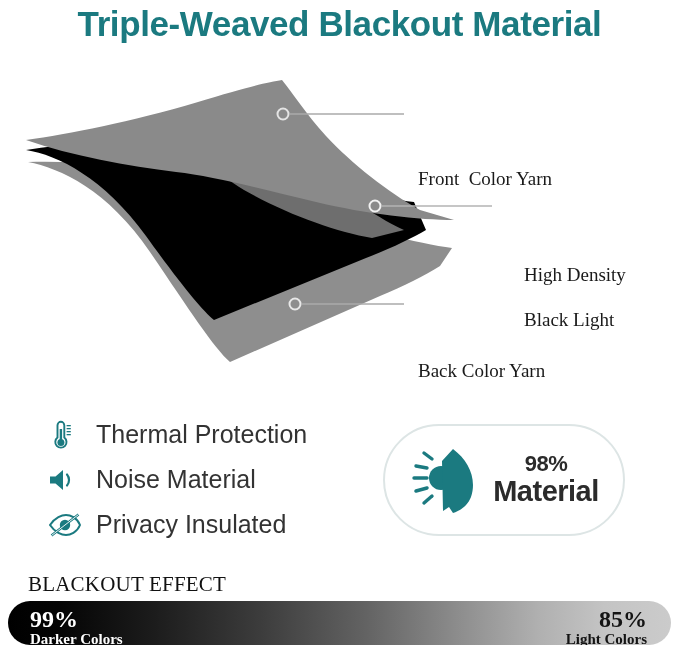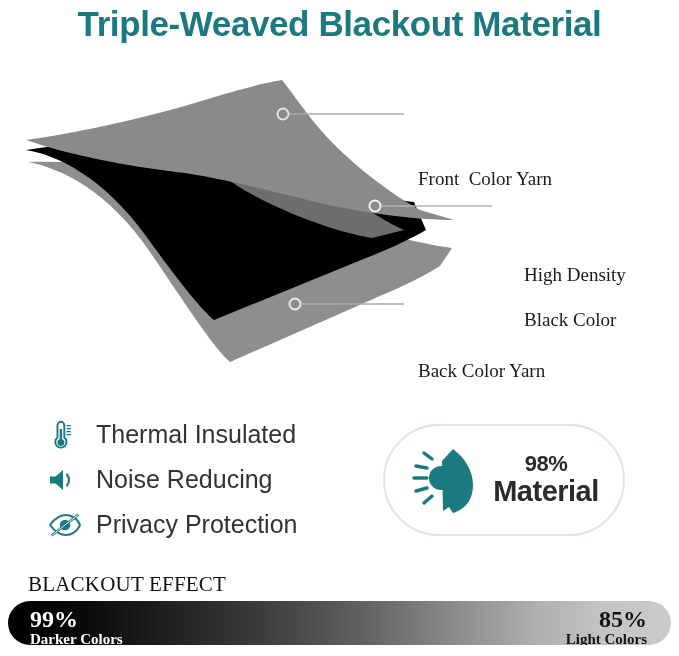--- a/index.html
+++ b/index.html
@@ -216,21 +216,21 @@
     <g>
       <line x1="302" y1="242" x2="404" y2="242" stroke="#aaaaaa" stroke-width="1.6"></line>
       <circle cx="295" cy="242" r="5.5" fill="none" stroke="#e8e8e8" stroke-width="2"></circle>
     </g>
   </svg>
 
   <div class="callout-label" id="label-front">Front  Color Yarn</div>
 
   <div class="callout-label" id="label-high">
     <span>High Density</span><br>
-    <span>Black Color</span>
+    <span>Black Light</span>
   </div>
 
   <div class="callout-label" id="label-back">Back Color Yarn</div>
 </div>
 
 <div id="features">
 
   <div class="feature-row">
     <span class="feature-icon">
       <svg width="26" height="32" viewBox="0 0 26 32" xmlns="http://www.w3.org/2000/svg">
@@ -238,43 +238,43 @@
         <circle cx="12.9" cy="23.4" r="3.5" fill="#1b7a80"></circle>
         <rect x="11.7" y="10" width="2.4" height="11" fill="#1b7a80"></rect>
         <g fill="#1b7a80">
           <rect x="18.6" y="6.0" width="4.2" height="1.3"></rect>
           <rect x="18.6" y="9.0" width="4.2" height="1.3"></rect>
           <rect x="18.6" y="12.0" width="4.2" height="1.3"></rect>
           <rect x="18.6" y="15.0" width="4.2" height="1.3"></rect>
         </g>
       </svg>
     </span>
-    <span class="feature-label">Thermal Insulated</span>
+    <span class="feature-label">Thermal Protection</span>
   </div>
 
   <div class="feature-row">
     <span class="feature-icon">
       <svg width="30" height="26" viewBox="0 0 30 26" xmlns="http://www.w3.org/2000/svg">
         <path d="M2 9.5 H7.5 L15 3 V23 L7.5 16.5 H2 Z" fill="#1b7a80"></path>
         <path d="M19 7.5 a8.5 8.5 0 0 1 0 11" fill="none" stroke="#1b7a80" stroke-width="2.2" stroke-linecap="round"></path>
       </svg>
     </span>
-    <span class="feature-label">Noise Reducing</span>
+    <span class="feature-label">Noise Material</span>
   </div>
 
   <div class="feature-row">
     <span class="feature-icon">
       <svg width="34" height="26" viewBox="0 0 34 26" xmlns="http://www.w3.org/2000/svg">
         <path d="M2 13 C7 5.5 14 3 18 3 C22 3 29 5.5 32 13 C29 20.5 22 23 18 23 C14 23 7 20.5 2 13 Z" fill="none" stroke="#1b7a80" stroke-width="2"></path>
         <circle cx="17" cy="13" r="5.2" fill="#1b7a80"></circle>
         <line x1="3.5" y1="23.5" x2="30.5" y2="2.5" stroke="#1b7a80" stroke-width="2.4"></line>
         <line x1="3.5" y1="23.5" x2="30.5" y2="2.5" stroke="#ffffff" stroke-width="0.9"></line>
       </svg>
     </span>
-    <span class="feature-label">Privacy Protection</span>
+    <span class="feature-label">Privacy Insulated</span>
   </div>
 </div>
 
 <div id="badge">
   <span id="badge-icon">
     <svg width="78" height="82" viewBox="0 0 78 82" xmlns="http://www.w3.org/2000/svg">
       <g stroke="#1b7a80" stroke-width="3.4" stroke-linecap="round">
         <line x1="23" y1="20" x2="15" y2="14"></line>
         <line x1="18" y1="29" x2="7" y2="27"></line>
         <line x1="18" y1="39" x2="5" y2="39"></line>

